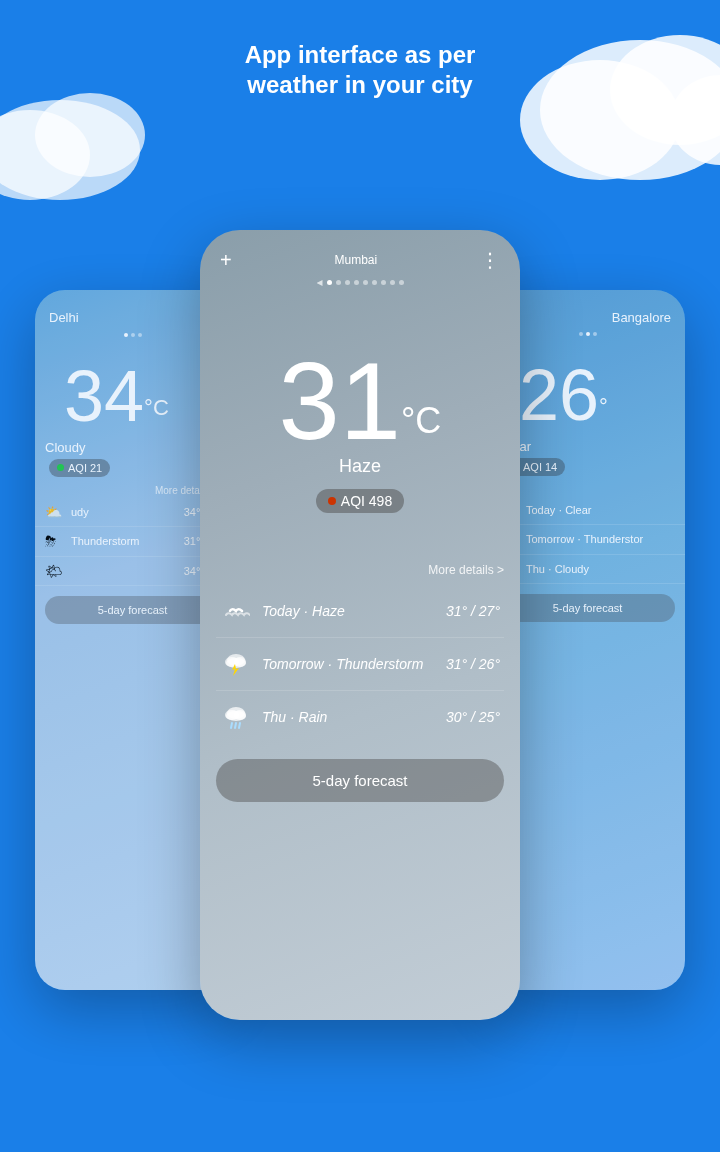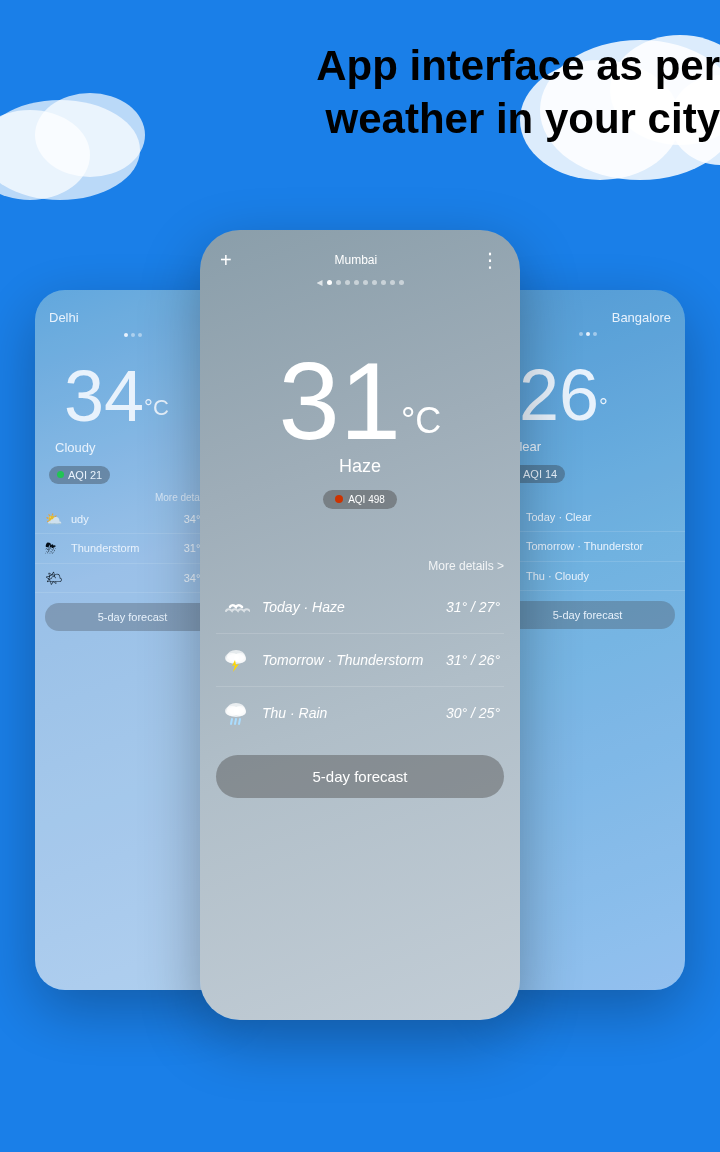--- a/index.html
+++ b/index.html
@@ -10,23 +10,23 @@
       font-family: 'Segoe UI', Arial, sans-serif;
       overflow: hidden;
       position: relative;
     }
 
     
     .header-text {
       position: absolute;
       top: 40px;
       left: 0; right: 0;
-      text-align: right;
-      color: #000000;
-      font-size: 42px;
+      text-align: center;
+      color: #ffffff;
+      font-size: 24px;
       font-weight: 600;
       line-height: 1.25;
       z-index: 10;
     }
 
     
     .phones-container {
       position: absolute;
       top: 230px;
       left: 0; right: 0;
@@ -134,21 +134,21 @@
 
     
     .aqi-badge {
       display: inline-flex;
       align-items: center;
       gap: 5px;
       background: rgba(80,80,80,0.5);
       border-radius: 20px;
       padding: 4px 12px;
       color: white;
-      font-size: 10px;
+      font-size: 14px;
       margin-bottom: 20px;
     }
     .aqi-center {
       text-align: center;
     }
     .aqi-dot {
       width: 8px; height: 8px;
       border-radius: 50%;
       background: #cc3300;
       display: inline-block;
@@ -231,22 +231,22 @@
       line-height: 1;
     }
     .small-temp-unit {
       font-size: 22px;
       vertical-align: super;
       color: white;
     }
     .small-condition {
       color: white;
       font-size: 13px;
-      margin-bottom: 9px;
-      padding-left: 20px;
+      margin-bottom: 2px;
+      padding-left: 10px;
     }
     .small-aqi-badge {
       display: inline-flex;
       align-items: center;
       gap: 4px;
       background: rgba(60,60,60,0.4);
       border-radius: 15px;
       padding: 3px 8px;
       color: white;
       font-size: 11px;

